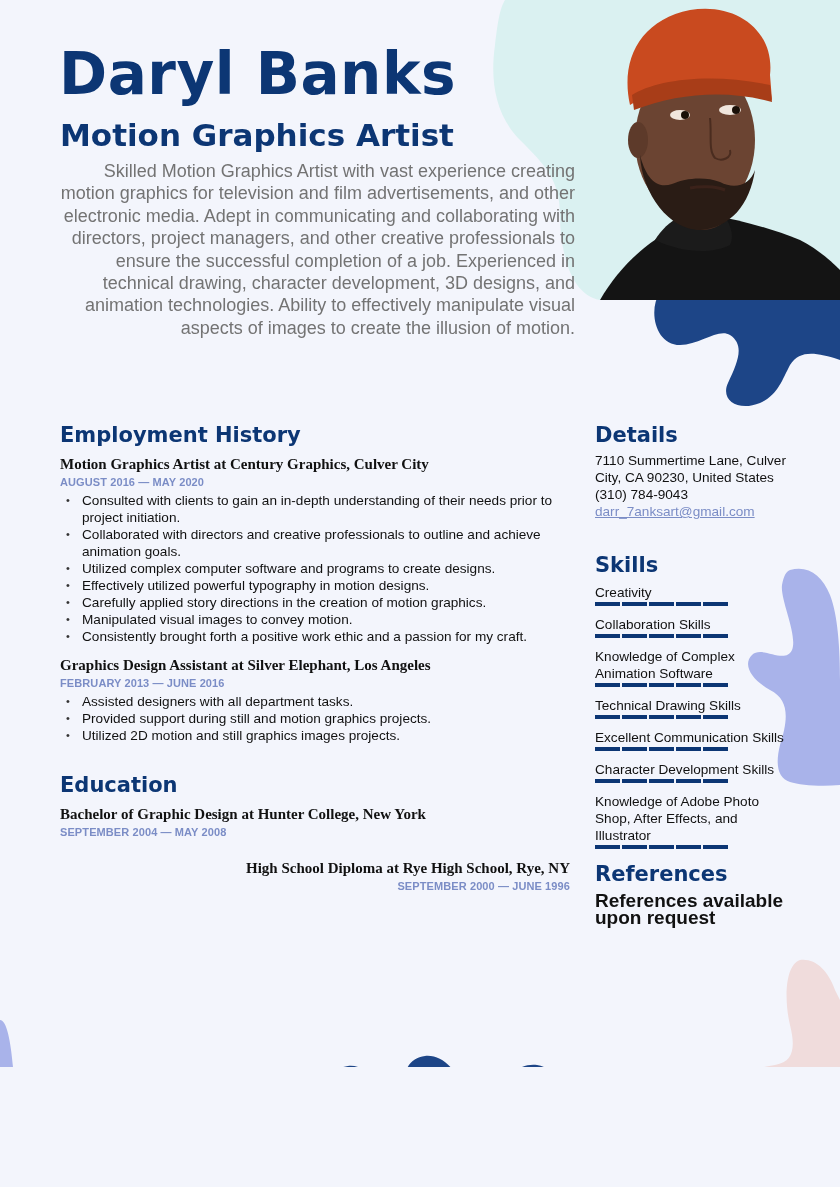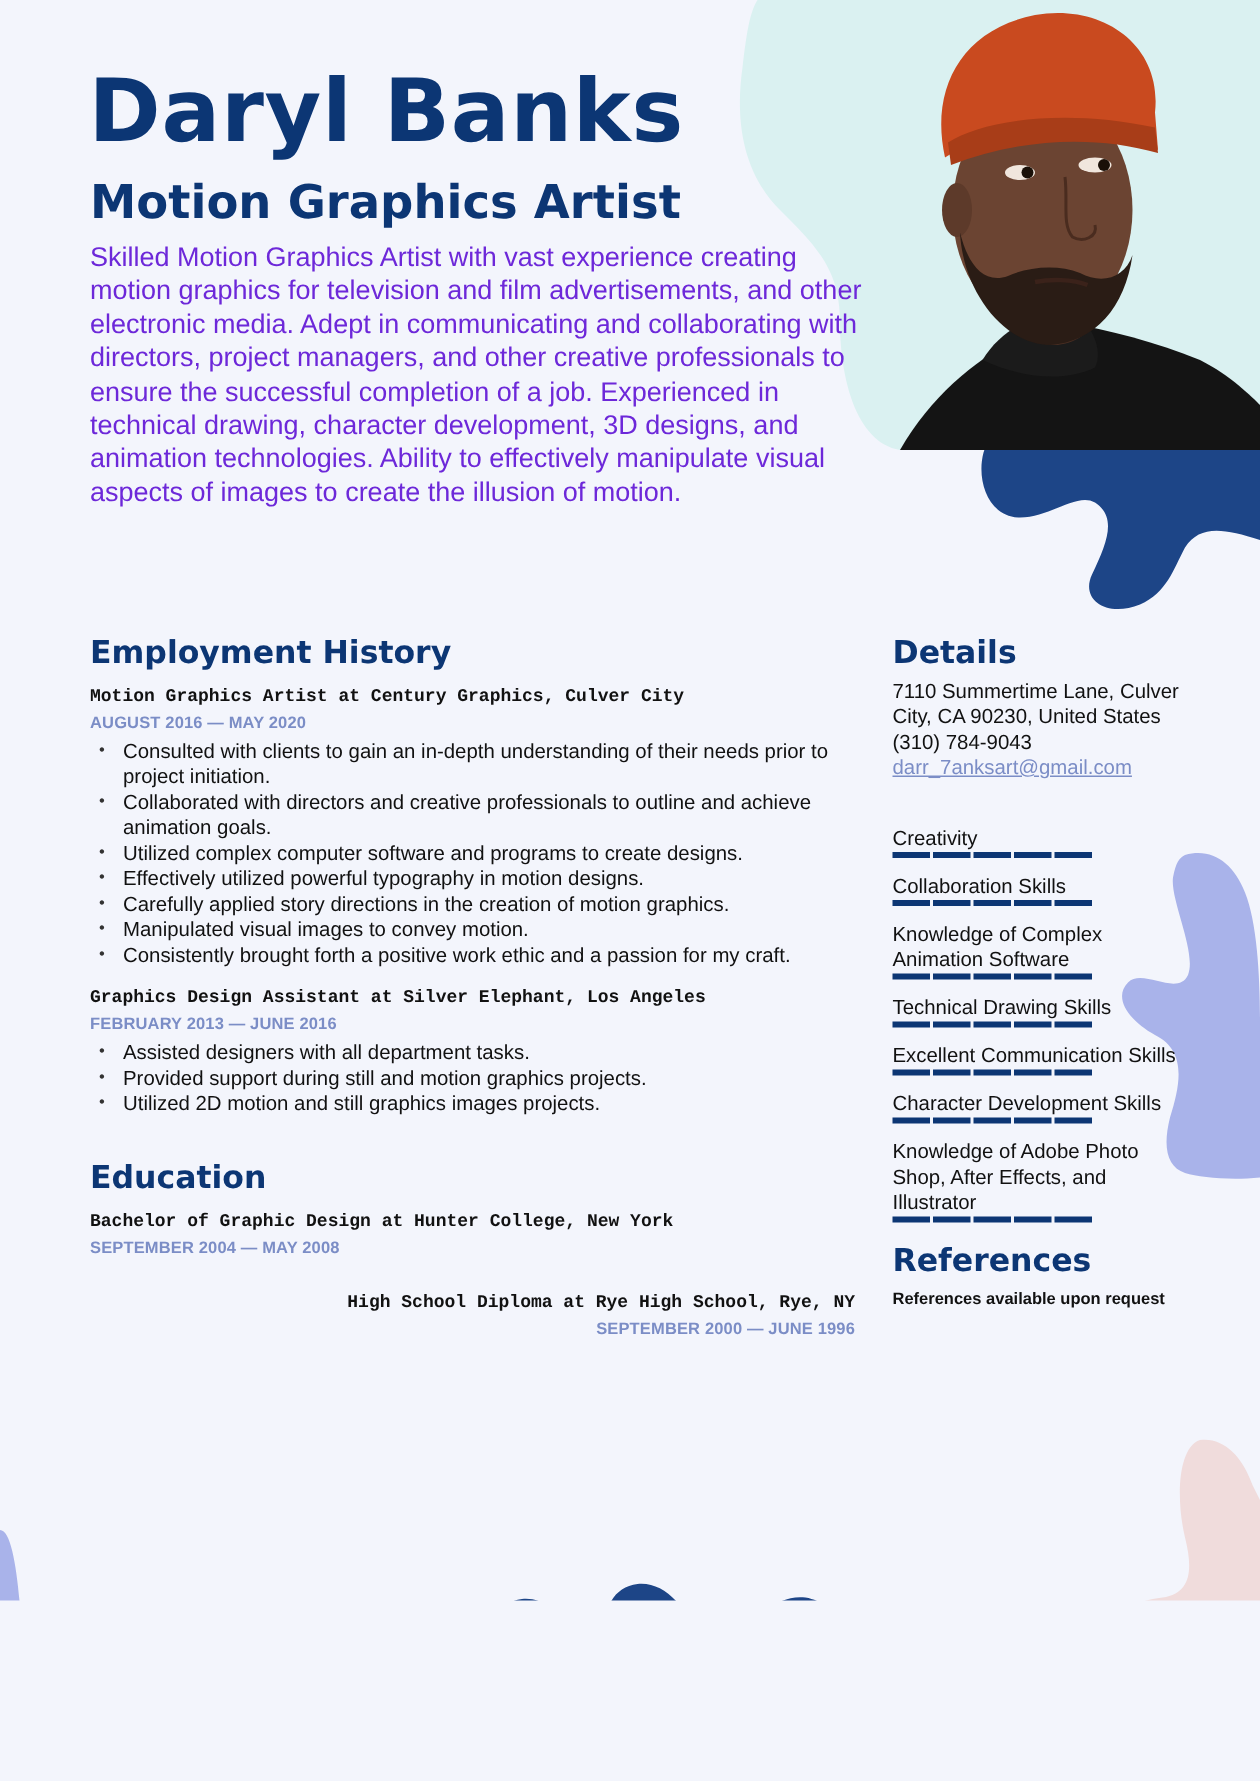--- a/index.html
+++ b/index.html
@@ -28,33 +28,33 @@
     font-family: "DejaVu Sans", sans-serif; font-weight: bold;
     font-size: 58px; letter-spacing: 0.5px; color: #0c3674; line-height: 72px;
   }
   .job-title {
     position: absolute; left: 60px; top: 115px;
     font-family: "DejaVu Sans", sans-serif; font-weight: bold;
     font-size: 31px; color: #0c3674; line-height: 40px;
   }
   .summary {
     position: absolute; left: 60px; top: 160px; width: 515px;
-    font-family: "Liberation Sans", sans-serif; font-size: 18px; line-height: 22.4px; color: #6d28d9;
+    font-family: "Liberation Sans", sans-serif; font-size: 18px; line-height: 22.4px; color: #737373; text-align: right;
   }
 
   .left-col { position: absolute; left: 60px; top: 420px; width: 510px; }
   .right-col { position: absolute; left: 595px; top: 420px; width: 200px; }
 
   .section-title {
     font-family: "DejaVu Sans", sans-serif; font-weight: bold;
     font-size: 21px; color: #0c3674; line-height: 30px;
   }
   .entry-title {
-    font-family: Liberation Mono, monospace; font-weight: bold;
-    font-size: 12px; color: #111; line-height: 20px; margin-top: 4px;
+    font-family: Liberation Serif, serif; font-weight: bold;
+    font-size: 15px; color: #111; line-height: 20px; margin-top: 4px;
   }
   .entry-date {
     font-family: "Liberation Sans", sans-serif; font-weight: bold;
     font-size: 11px; color: #7b8dc6; line-height: 16px; letter-spacing: 0.1px;
   }
   ul.bullets { list-style: none; margin-top: 2px; }
   ul.bullets li {
     position: relative; padding-left: 22px;
     font-family: "Liberation Sans", sans-serif; font-size: 13.6px; line-height: 17px; color: #111;
   }
@@ -80,21 +80,21 @@
   .skill { margin-top: 4px; }
   .skill-label {
     font-family: "Liberation Sans", sans-serif; font-size: 13.6px; line-height: 17px; color: #111;
   }
   .skill-bar { display: flex; gap: 2px; margin-top: 1px; height: 4px; width: 133px; margin-bottom: 10px; }
   .skill-bar span { flex: 1; background: #0c3674; height: 4px; }
 
   .references { }
   .ref-text {
     font-family: "Liberation Sans", sans-serif; font-weight: bold;
-    font-size: 11px; line-height: 17px; color: #111; margin-top: 3px;
+    font-size: 19px; line-height: 17px; color: #111; margin-top: 3px;
   }
 </style>
 </head>
 <body>
 
 <div class="page">
 
   <svg class="deco" viewBox="0 0 840 1187" xmlns="http://www.w3.org/2000/svg">
 
     <path d="M505,0 L840,0 L840,300 L600,300 C570,295 560,250 560,215 C560,180 545,165 520,140 C495,115 490,80 495,45 C498,20 500,8 505,0 Z" fill="#daf1f1"></path>
@@ -188,20 +188,21 @@
 
     <div class="right-col">
       <section>
         <h2 class="section-title">Details</h2>
         <div class="details-text">7110 Summertime Lane, Culver City, CA 90230, United States</div>
         <div class="details-text" style="margin-top:0">(310) 784-9043</div>
         <a class="email">darr_7anksart@gmail.com</a>
       </section>
 
       <section class="skills">
+        <h2 class="section-title">Skills</h2>
 
         <div class="skill">
           <div class="skill-label">Creativity</div>
           <div class="skill-bar">
               <span></span>
               <span></span>
               <span></span>
               <span></span>
               <span></span>
             </div>

